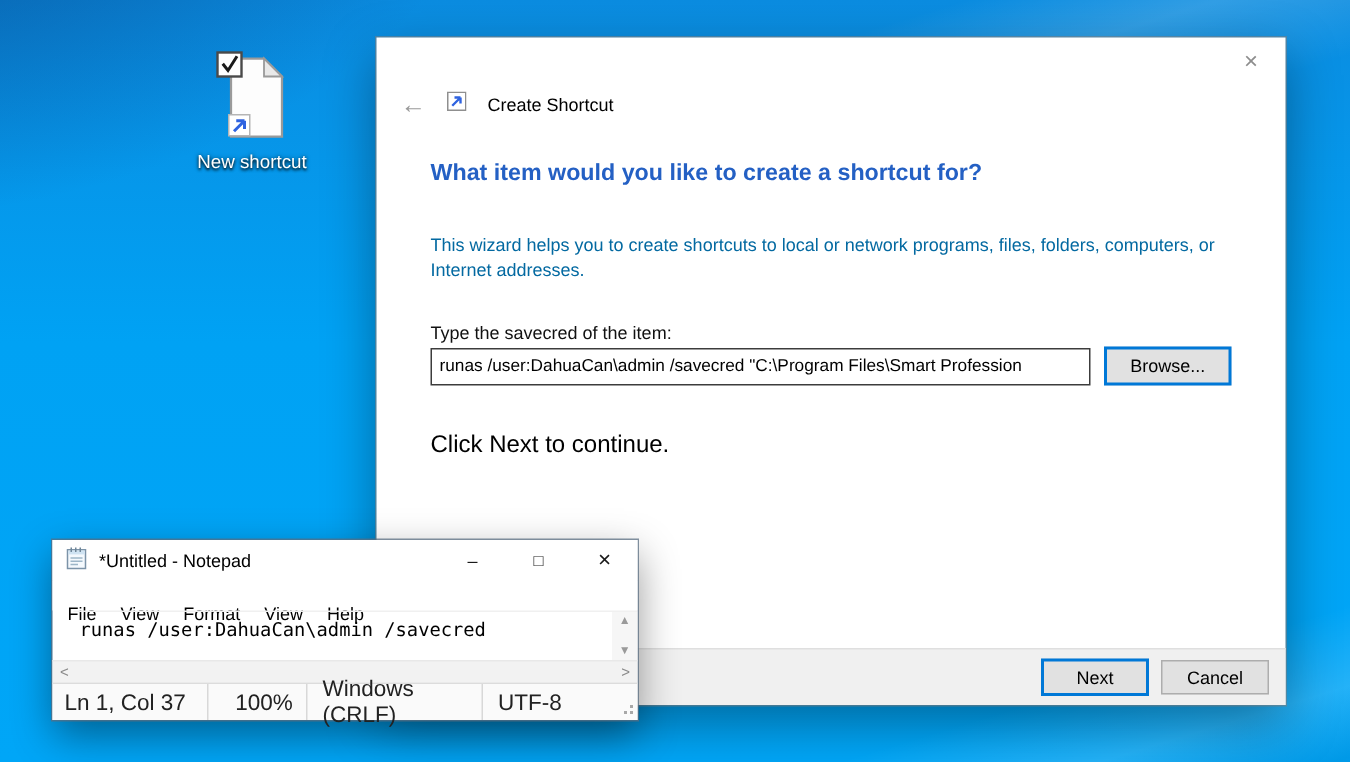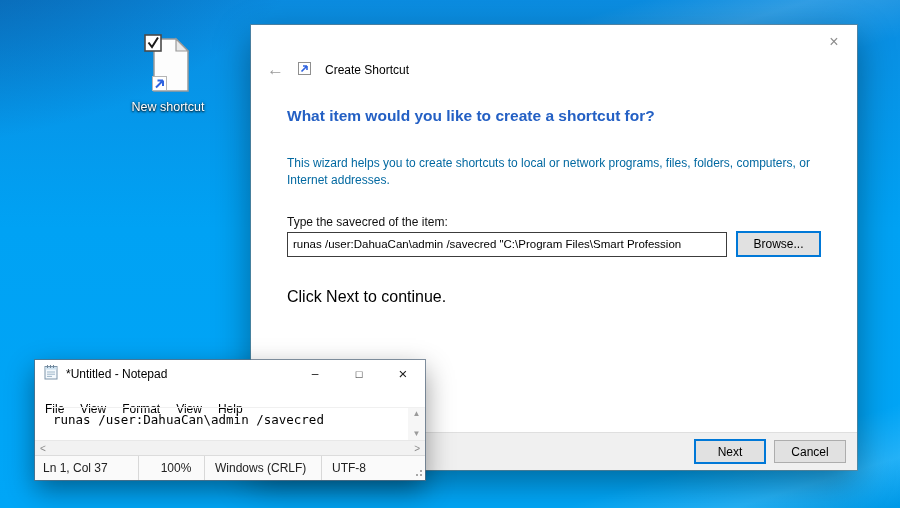--- a/index.html
+++ b/index.html
@@ -85,21 +85,21 @@
     flex:1; padding:4px 0 0 4px; font-family:"DejaVu Sans Mono", monospace;
     font-size:12.5px; color:#000; white-space:pre; overflow:hidden;
   }
   .np-vscroll { width:17px; background:#f6f6f6; display:flex; flex-direction:column; justify-content:space-between; align-items:center; padding:2px 0; }
   .np-vscroll span { font-size:8px; color:#9a9a9a; line-height:8px; }
   .np-hscroll {
     height:15px; background:#f2f2f2; border-top:1px solid #e8e8e8;
     display:flex; align-items:center; justify-content:space-between; padding:0 5px;
     font-size:10px; color:#8a8a8a;
   }
-  .np-statusbar { position:relative; height:25px; background:#fafafa; border-top:1px solid #dcdcdc; display:flex; align-items:flex-end; font-size:12px; color:#222; }
+  .np-statusbar { position:relative; height:25px; background:#fafafa; border-top:1px solid #dcdcdc; display:flex; align-items:flex-end; font-size:15px; color:#222; }
   .np-seg { height:100%; display:flex; align-items:center; }
   .np-seg + .np-seg { border-left:1px solid #d8d8d8; }
   .seg-pos { width:103px; padding-left:8px; }
   .seg-zoom { width:47px; justify-content:center;padding-left:28px; }
   .seg-eol { width:117px; padding-left:10px;margin-left:19px; }
   .seg-enc { flex:1; padding-left:10px; }
   .np-grip {
     position:absolute; right:2px; bottom:3px; width:10px; height:10px;
     background:
       radial-gradient(circle at 8px 8px, #a8a8a8 1px, transparent 1.3px),

